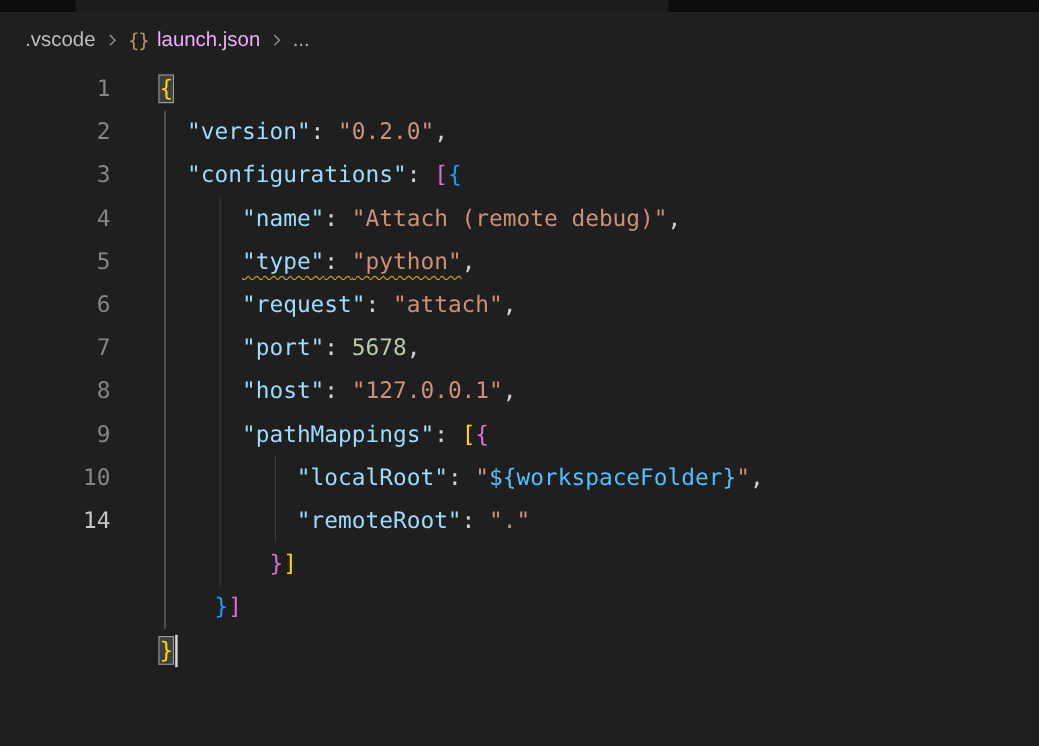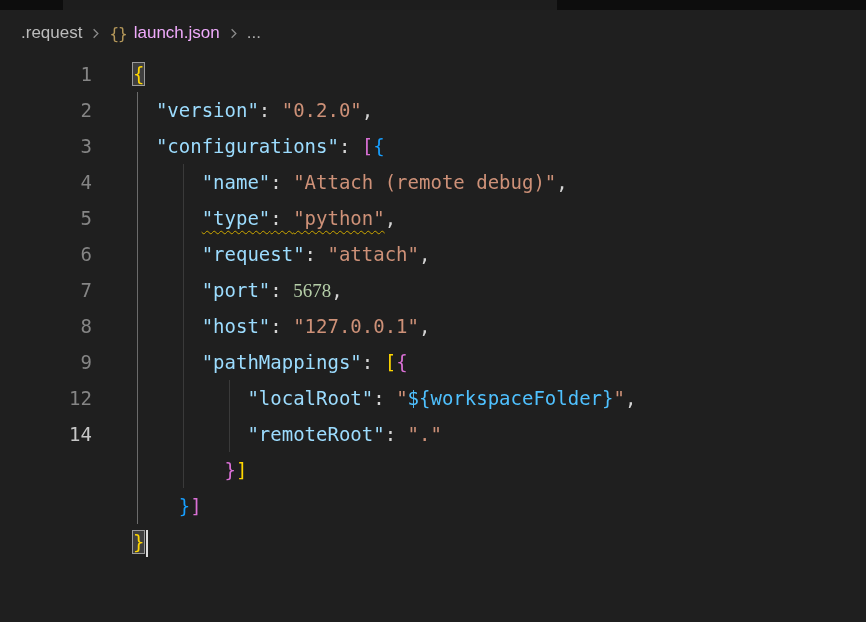--- a/index.html
+++ b/index.html
@@ -30,21 +30,21 @@
   .guide { position:absolute; width:1px; background:#3a3a3a; }
   .guide.active { background:#6b6b6b; }
   #g0 { left:45px; top:36px; height:432px; }
   #g4 { left:calc(41px + 4ch + 4px); top:108px; height:324px; }
   #g8 { left:calc(41px + 8ch + 4px); top:324px; height:72px; }
 
   .code-line { height:36px; line-height:36px; white-space:pre; position:relative; color:#d4d4d4; }
 
   .tk-key { color:var(--key,#9cdcfe); }
   .tk-str { color:var(--string,#ce9178); }
-  .tk-num { color:var(--number,#b5cea8);font-family:Liberation Serif, serif; }
+  .tk-num { color:var(--number,#b5cea8); }
   .tk-pn  { color:var(--punct,#d4d4d4); }
   .tk-b1  { color:var(--bracket1,#ffd700); }
   .tk-b2  { color:var(--bracket2,#da70d6); }
   .tk-b3  { color:var(--bracket3,#179fff); }
   .tk-var { color:var(--variable,#4fc1ff); }
 
   .f-match { outline:1px solid #9b9b9b; background:rgba(130,130,130,0.33); }
   .f-sq { text-decoration:underline; text-decoration-style:wavy;
           text-decoration-color:var(--warning,#cca700); text-decoration-thickness:1px;
           text-underline-offset:5px; }
@@ -55,21 +55,21 @@
 </head>
 <body>
 
 <div>
 
   <div class="tabstrip">
     <div class="seg"></div>
   </div>
 
   <div class="breadcrumb">
-    <span class="bc-item">.request</span>
+    <span class="bc-item">.vscode</span>
     <span class="bc-sep">
       <svg width="15" height="15" viewBox="0 0 16 16">
           <path d="M6 3.5 L10.5 8 L6 12.5" stroke="#8a8a8a" fill="none" stroke-width="1.4"></path>
         </svg>
     </span>
     <span class="bc-icon">{}</span>
     <span class="bc-item bc-file">launch.json</span>
     <span class="bc-sep">
       <svg width="15" height="15" viewBox="0 0 16 16">
           <path d="M6 3.5 L10.5 8 L6 12.5" stroke="#8a8a8a" fill="none" stroke-width="1.4"></path>
@@ -82,21 +82,21 @@
     <div class="gutter">
         <div class="ln">1</div>
         <div class="ln">2</div>
         <div class="ln">3</div>
         <div class="ln">4</div>
         <div class="ln">5</div>
         <div class="ln">6</div>
         <div class="ln">7</div>
         <div class="ln">8</div>
         <div class="ln">9</div>
-        <div class="ln">12</div>
+        <div class="ln">10</div>
         <div class="ln active">14</div>
       </div>
     <div class="code-area">
       <div class="guide active" id="g0"></div>
       <div class="guide" id="g4"></div>
       <div class="guide" id="g8"></div>
       <div>
           <div class="code-line"><span class="tk-b1 f-match">{</span></div>
           <div class="code-line"><span class="tk-ws">  </span><span class="tk-key">"version"</span><span class="tk-pn">: </span><span class="tk-str">"0.2.0"</span><span class="tk-pn">,</span></div>
           <div class="code-line"><span class="tk-ws">  </span><span class="tk-key">"configurations"</span><span class="tk-pn">: </span><span class="tk-b2">[</span><span class="tk-b3">{</span></div>

